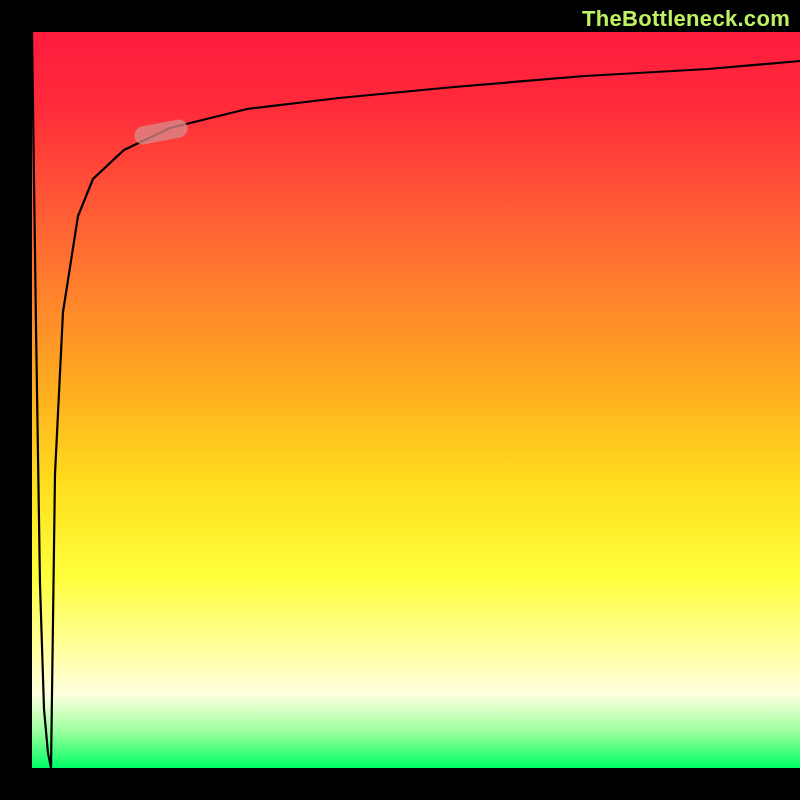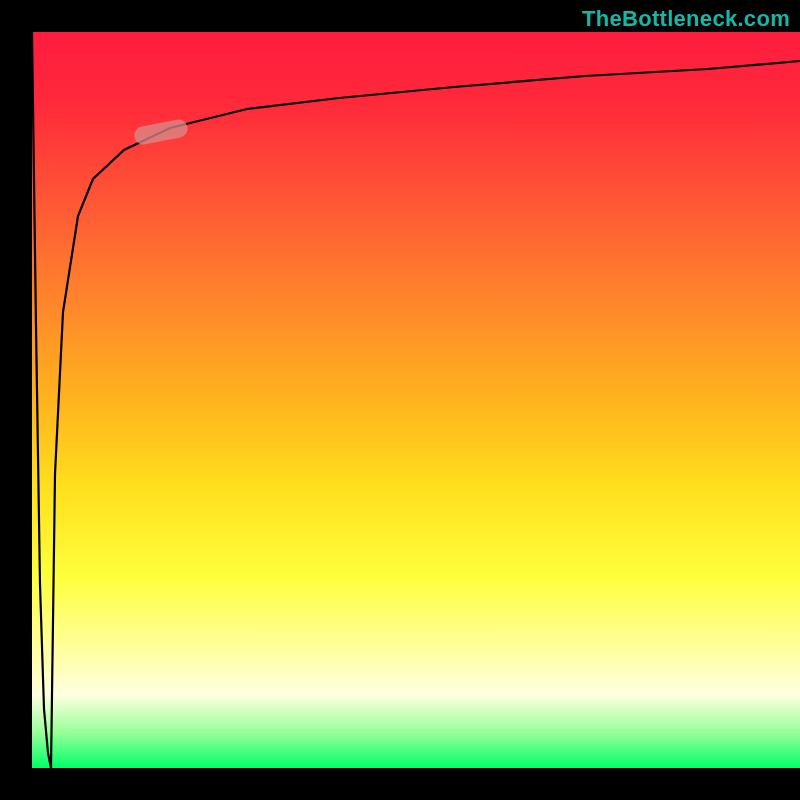--- a/index.html
+++ b/index.html
@@ -48,21 +48,21 @@
     border-radius: 999px;
     transform-origin: center;
   }
   .watermark {
     position: absolute;
     top: 6px;
     right: 10px;
     font-family: Arial, Helvetica, sans-serif;
     font-size: 22px;
     font-weight: 600;
-    color: #14b8a6;
+    color: #bef264;
     letter-spacing: 0.3px;
     pointer-events: none;
   }
 </style>
 </head>
 <body>
 
 <div class="frame">
 
   <div class="plot-area">

